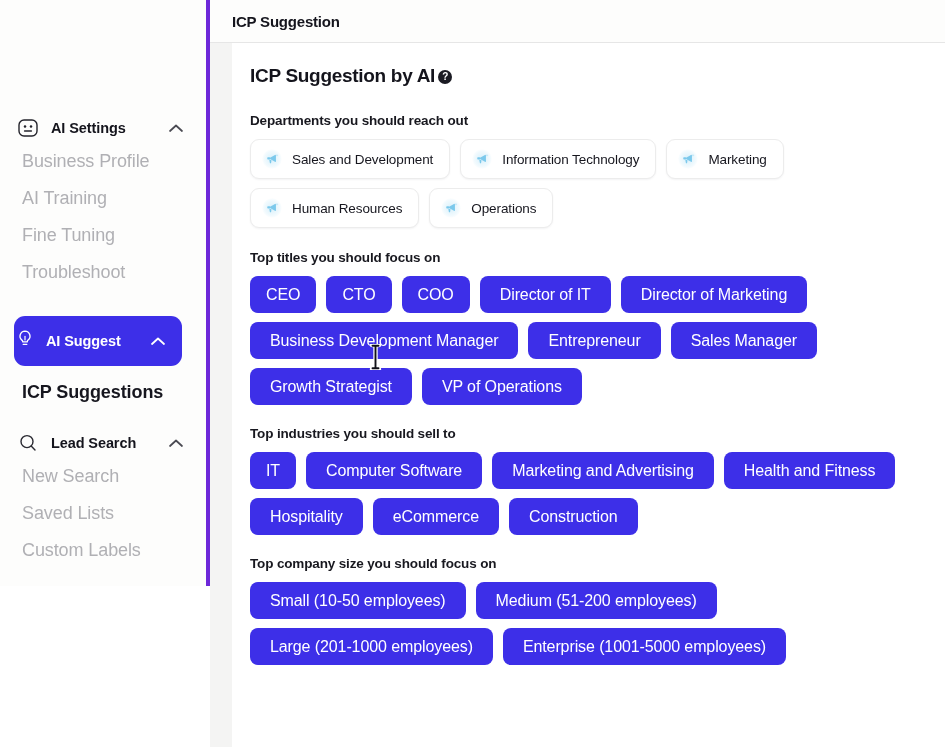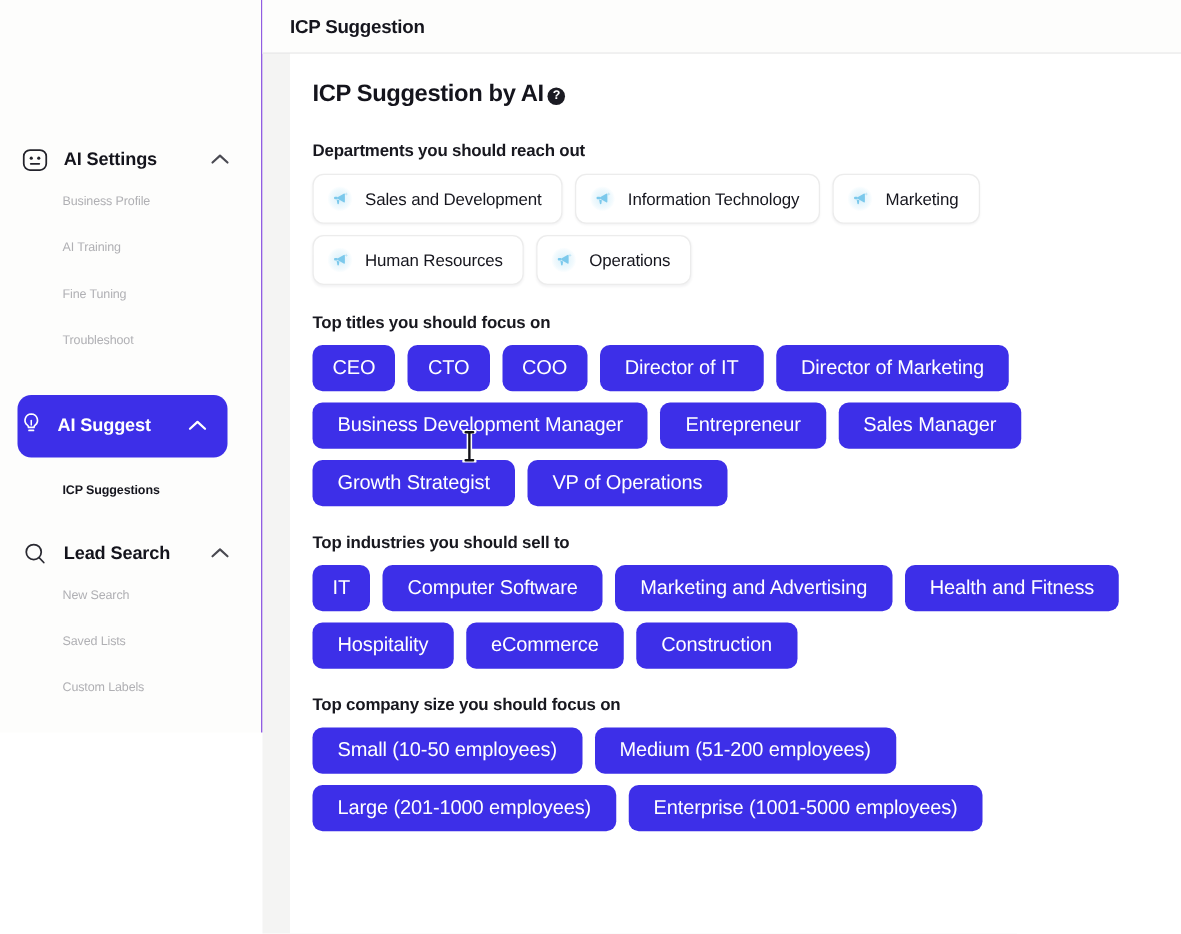--- a/index.html
+++ b/index.html
@@ -8,21 +8,21 @@
     font-family: "Liberation Sans", "DejaVu Sans", sans-serif;
     background: #ffffff;
     overflow: hidden;
   }
   #app { position: relative; width: 945px; height: 747px; display: flex; }
 
   
   .sidebar {
     width: 210px; height: 586px;
     background: #fdfdfc;
-    border-right: 1px solid #6d28d9;
+    border-right: 4px solid #6d28d9;
     position: relative;
     flex: 0 0 210px;
   }
   .nav-group { position: absolute; left: 0; width: 210px; }
 
   .nav-head {
     display: flex; align-items: center;
     height: 30px;
     padding-left: 15px;
     cursor: pointer;
@@ -32,22 +32,22 @@
     display: flex; align-items: center; justify-content: center;
     flex: 0 0 26px;
   }
   .nav-head .ttl {
     font-size: 14.5px; font-weight: 700; color: #14141c;
     margin-left: 10px; letter-spacing: -0.1px; white-space: nowrap;
   }
   .nav-head .chev { margin-left: auto; margin-right: 26px; }
 
   .nav-sub {
-    font-size: 10px; color: #b0b0b4;
-    padding-left: 50px;
+    font-size: 18px; color: #b0b0b4;
+    padding-left: 22px;
     letter-spacing: -0.1px;
     height: 37px; display: flex; align-items: center;
     cursor: pointer; white-space: nowrap;
   }
   .nav-sub.active { color: #16161e; font-weight: 700; }
 
   .nav-pill {
     position: absolute;
     left: 14px; width: 168px; height: 50px;
     background: #3d2fe8;

